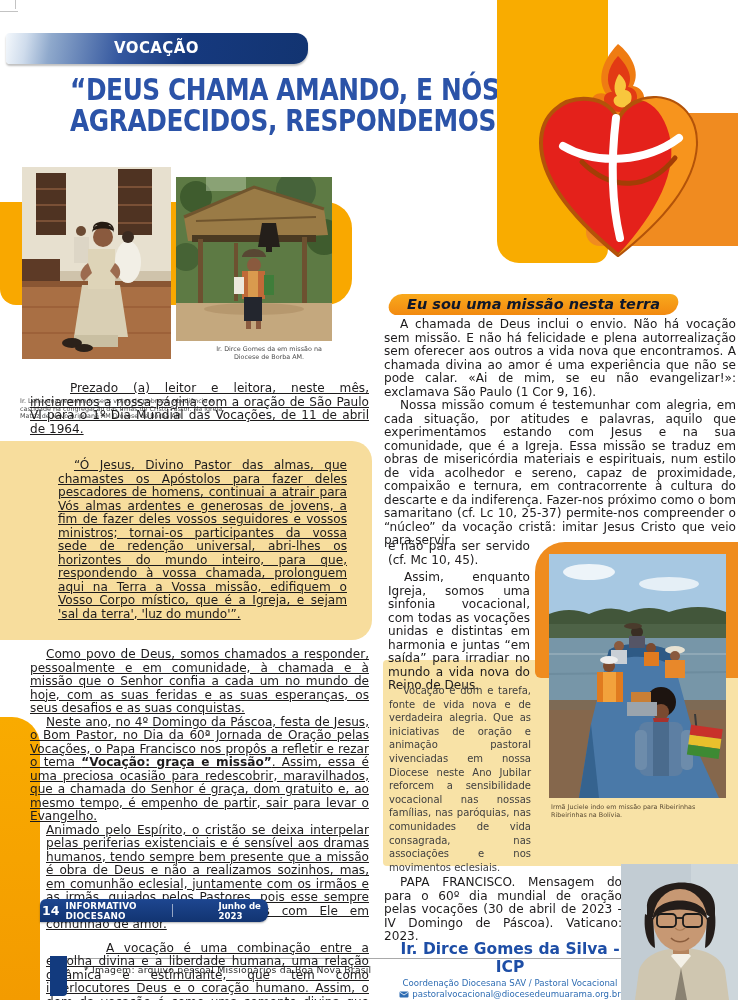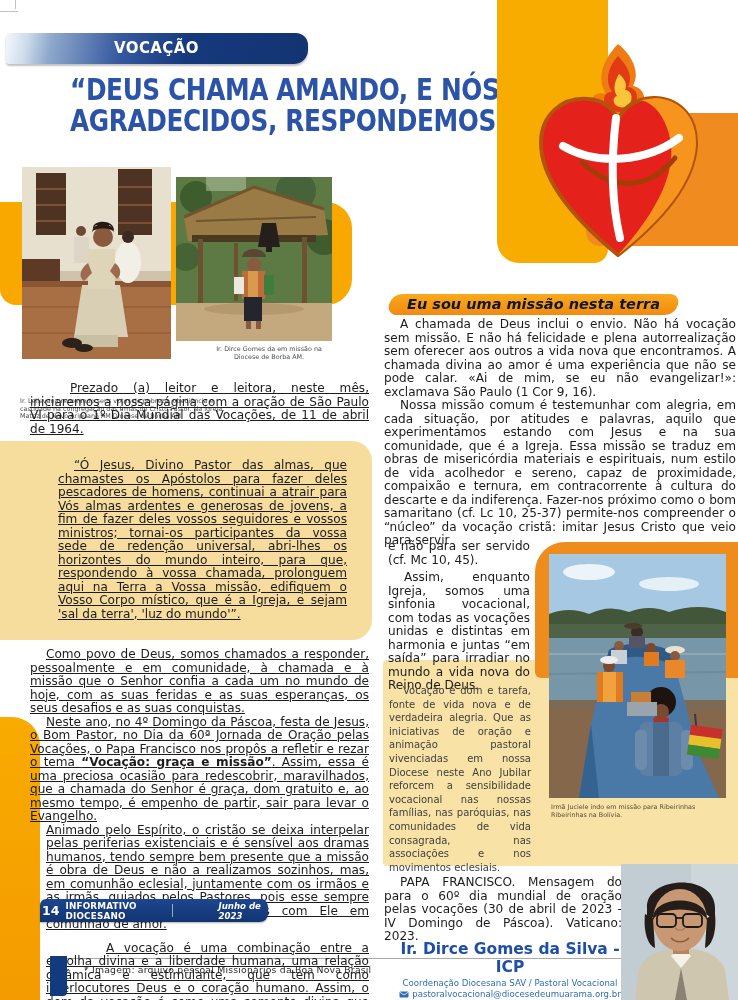--- a/index.html
+++ b/index.html
@@ -54,21 +54,21 @@
   .left-bar{position:absolute;left:0;top:717px;width:40px;height:283px;z-index:1;
             background:linear-gradient(180deg,#f9ab00,#f39b00);border-radius:0 28px 0 0;}
 
   
   .footer-tab{position:absolute;left:40px;top:899px;width:228px;height:23px;z-index:3;
               background:linear-gradient(180deg,#1d4690,#123471);border-radius:6px 8px 8px 0;
               display:flex;align-items:center;color:#fff;box-shadow:0 1px 2px rgba(0,0,0,.3);}
   .footer-tab .pagenum{width:30px;text-align:center;font-weight:bold;font-size:12.5px;}
   .footer-tab .pub{font-size:8.8px;font-weight:bold;letter-spacing:.2px;margin-left:4px;}
   .footer-tab .div{width:1px;height:13px;background:rgba(255,255,255,.55);margin:0 10px;}
-  .footer-tab .date{font-size:8.6px;font-weight:bold;font-style:italic;margin-left:36px;}
+  .footer-tab .date{font-size:8.6px;font-weight:bold;margin-left:36px;}
   .footer-fold{position:absolute;left:50px;top:956px;width:17px;height:40px;background:#123a7e;border-radius:0 0 4px 0;z-index:2;}
   .footer-line{position:absolute;left:66px;top:958px;width:560px;height:1px;background:#a9a9a9;}
   .footnote{position:absolute;left:84px;top:964px;font-size:9.3px;color:#2a2a2a;letter-spacing:.2px;}
 
   
   .pill{position:absolute;left:393px;top:294px;height:21px;z-index:2;}
   .pill::before{content:"";position:absolute;left:-4px;right:-4px;top:0;bottom:0;
                 background:linear-gradient(180deg,#f9a91c,#f28a10);border-radius:11px;transform:skewX(-14deg);}
   .pill span{position:relative;display:inline-block;padding:0 14px;line-height:21px;
              font-weight:bold;font-style:italic;font-size:14.5px;color:#0f172a;}

